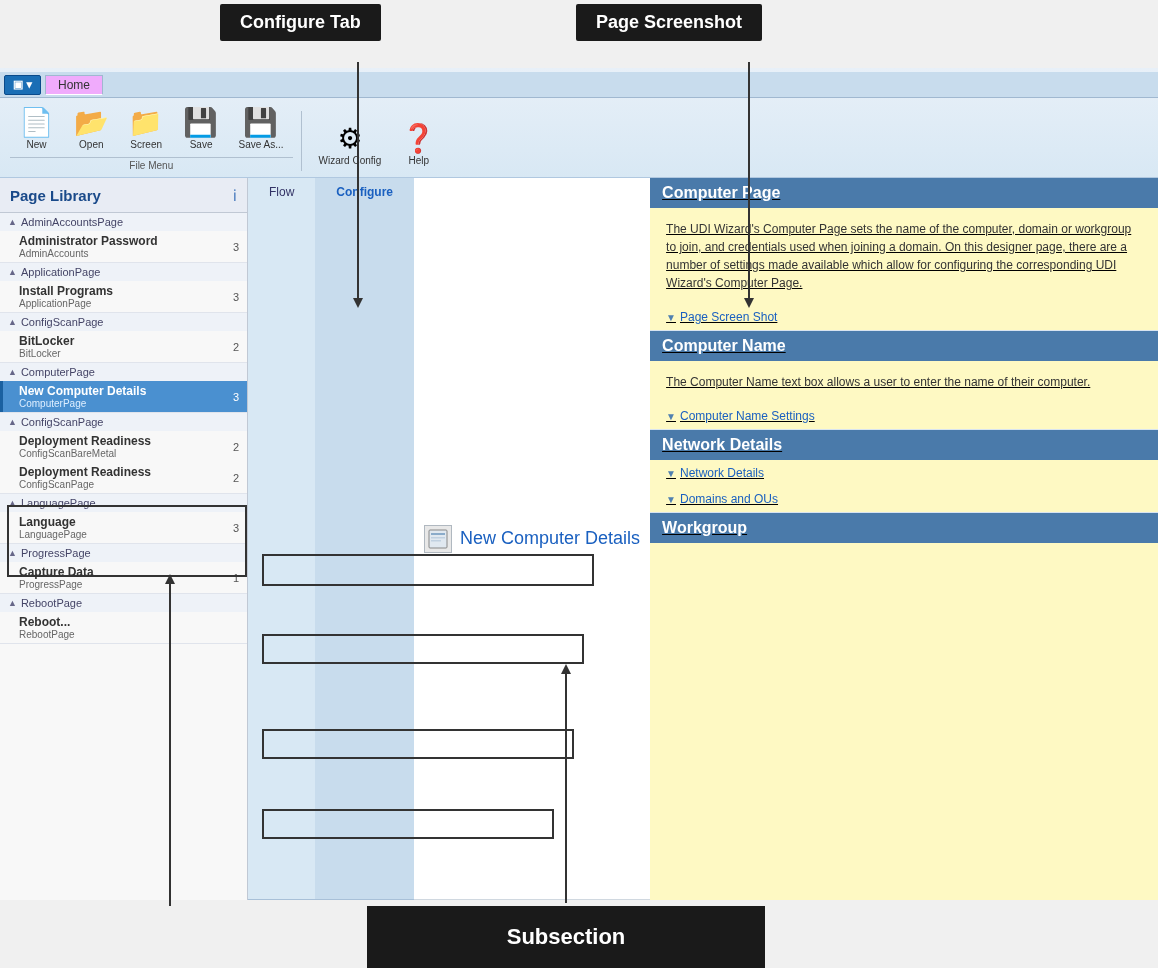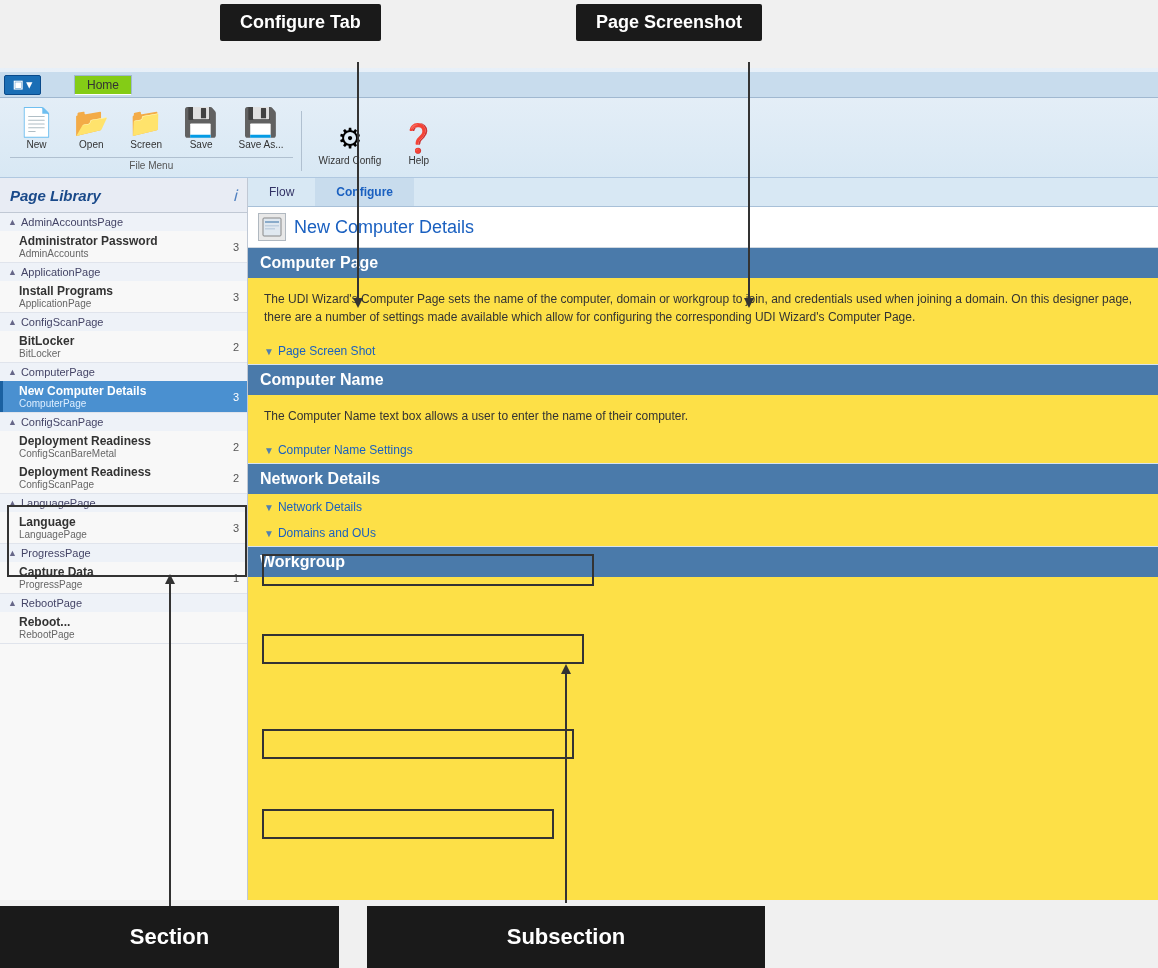--- a/index.html
+++ b/index.html
@@ -117,24 +117,23 @@
     }
     .ribbon-tab {
       padding: 2px 12px;
       font-size: 12px;
       cursor: pointer;
       border: 1px solid transparent;
       background: transparent;
       color: #333;
     }
     .ribbon-tab.active {
-      background: #84cc16;
+      background: #f0abfc;
       border-color: #a0b8d0;
       border-bottom-color: white;
-      margin-left: 29px;
     }
     .ribbon-content {
       display: flex;
       align-items: flex-end;
       padding: 6px 10px 4px 10px;
       gap: 2px;
     }
     .ribbon-group {
       display: flex;
       flex-direction: column;
@@ -196,21 +195,20 @@
       flex-direction: column;
       flex-shrink: 0;
     }
     .sidebar-header {
       display: flex;
       align-items: center;
       justify-content: space-between;
       padding: 6px 10px;
       background: #e8ecf4;
       border-bottom: 1px solid #c0c8d4;
-      font-style: italic;
     }
     .sidebar-title {
       font-size: 15px;
       font-weight: bold;
       color: #1a4a8a;
     }
     .sidebar-info-icon {
       font-size: 16px;
       color: #5080c0;
       cursor: pointer;
@@ -273,21 +271,21 @@
       text-align: right;
     }
     .sidebar-item.active .sidebar-item-badge {
       color: white;
     }
 
     
     .content-pane {
       flex: 1;
       display: flex;
-      flex-direction: column;
+      flex-direction: row;
       background: white;
       overflow: hidden;
     }
     .content-tabs {
       display: flex;
       background: #d8e8f4;
       border-bottom: 1px solid #a8c0d8;
       flex-shrink: 0;
     }
     .content-tab {
@@ -337,21 +335,22 @@
       font-size: 18px;
       color: #1a60c0;
       font-weight: normal;
     }
 
     
     .content-scroll {
       flex: 1;
       overflow-y: auto;
       overflow-x: hidden;
-      background: #fde047;
+      background: #fef9c3;
+      text-decoration: underline;
     }
 
     
     .section-header {
       background: #4a7aaa;
       color: white;
       padding: 6px 12px;
       font-size: 16px;
       font-weight: bold;
       margin-bottom: 0;
@@ -663,15 +662,14 @@
         </div>
         <div class="section-divider"></div>
 
         <div class="section-header">Workgroup</div>
       </div>
     </div>
   </div>
 </div>
 
 <div class="bottom-labels">
-  <div class="section-label">Section</div>
   <div class="subsection-label">Subsection</div>
 </div>
 
 </body></html>

